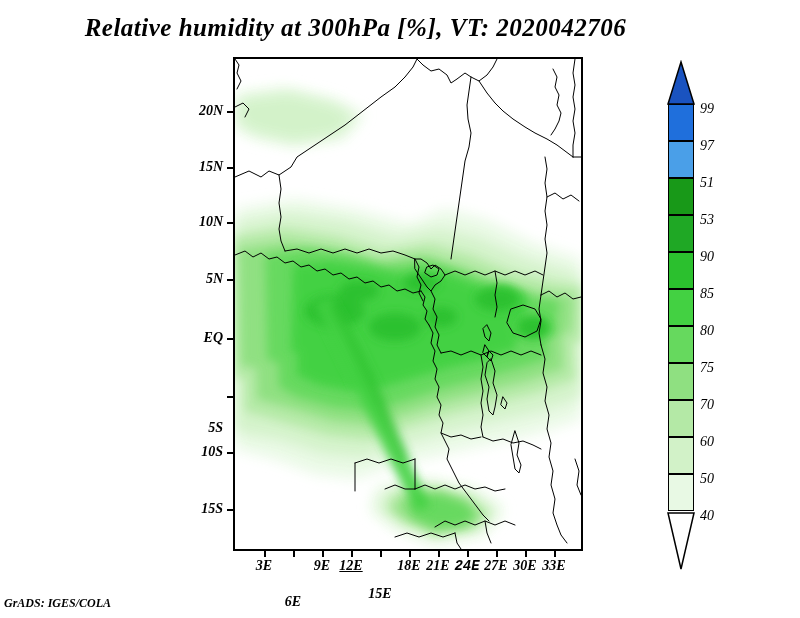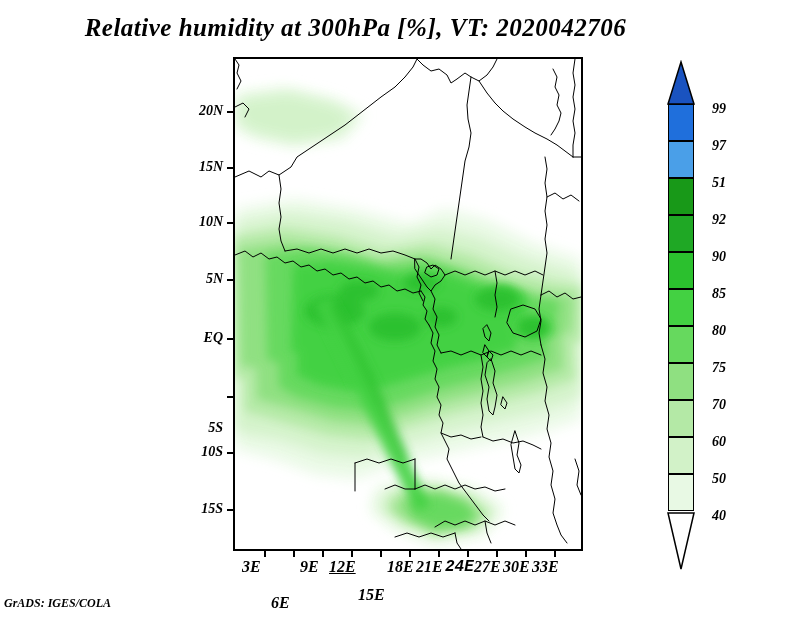--- a/index.html
+++ b/index.html
@@ -24,33 +24,33 @@
     background:#fff;overflow:hidden;
   }
   #mapsvg{position:absolute;left:0;top:0;width:346px;height:490px;}
   
   .ylab{
     position:absolute;text-align:right;width:60px;
     font-family:"Liberation Serif", serif;
     font-style:italic;font-weight:700;font-size:14px;color:#000;
   }
   .xlab{
-    position:absolute;width:44px;
-    font-family:"Liberation Serif", serif;
-    font-style:italic;font-weight:700;font-size:16px;color:#000;
+    position:absolute;text-align:center;width:44px;
+    font-family:"Liberation Serif", serif;
+    font-style:italic;font-weight:700;font-size:14px;color:#000;
   }
   .ytick{position:absolute;width:6px;height:2px;background:#000;}
   .xtick{position:absolute;width:2px;height:6px;background:#000;}
   
   #cbar{position:absolute;left:664px;top:60px;width:120px;height:500px;}
   .cband{position:absolute;left:4px;width:26px;border:1px solid #000;box-sizing:border-box;}
   .clab{
     position:absolute;left:36px;
     font-family:"Liberation Serif", serif;
-    font-style:italic;font-weight:700;font-size:14px;color:#000;margin-left:12px;
+    font-style:italic;font-weight:400;font-size:14px;color:#000;
   }
   #footer{
     position:absolute;left:4px;top:596px;
     font-family:"Liberation Serif", serif;
     font-style:italic;font-weight:700;font-size:12px;color:#000;
   }
 </style>
 </head>
 <body>
 
@@ -315,21 +315,21 @@
   <div class="cband" style="top:44px;height:37px;background:#1f6fdc;"></div>
   <div class="clab" style="top:41px;">99</div>
 
   <div class="cband" style="top:81px;height:37px;background:#4a9fe8;"></div>
   <div class="clab" style="top:78px;">97</div>
 
   <div class="cband" style="top:118px;height:37px;background:#189918;"></div>
   <div class="clab" style="top:115px;">51</div>
 
   <div class="cband" style="top:155px;height:37px;background:#1fa825;"></div>
-  <div class="clab" style="top:152px;">92</div>
+  <div class="clab" style="top:152px;">53</div>
 
   <div class="cband" style="top:192px;height:37px;background:#2bc02e;"></div>
   <div class="clab" style="top:189px;">90</div>
 
   <div class="cband" style="top:229px;height:37px;background:#43d142;"></div>
   <div class="clab" style="top:226px;">85</div>
 
   <div class="cband" style="top:266px;height:37px;background:#66d95e;"></div>
   <div class="clab" style="top:263px;">80</div>
 

